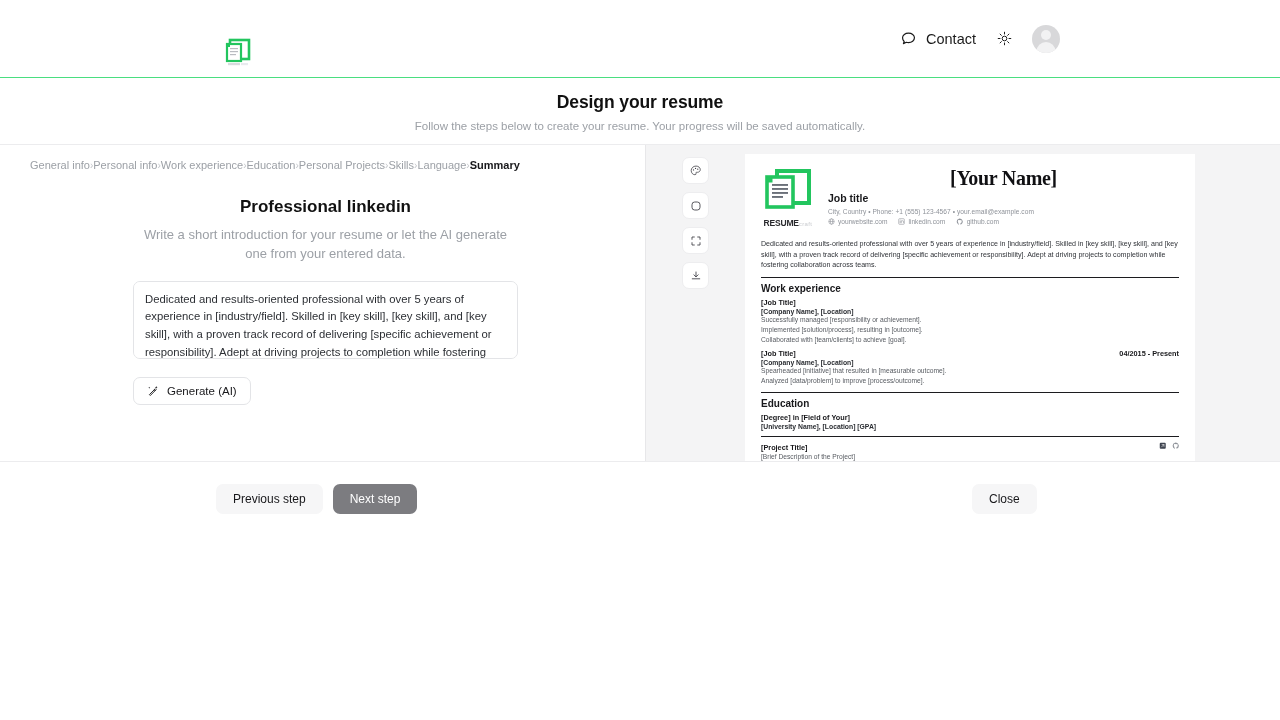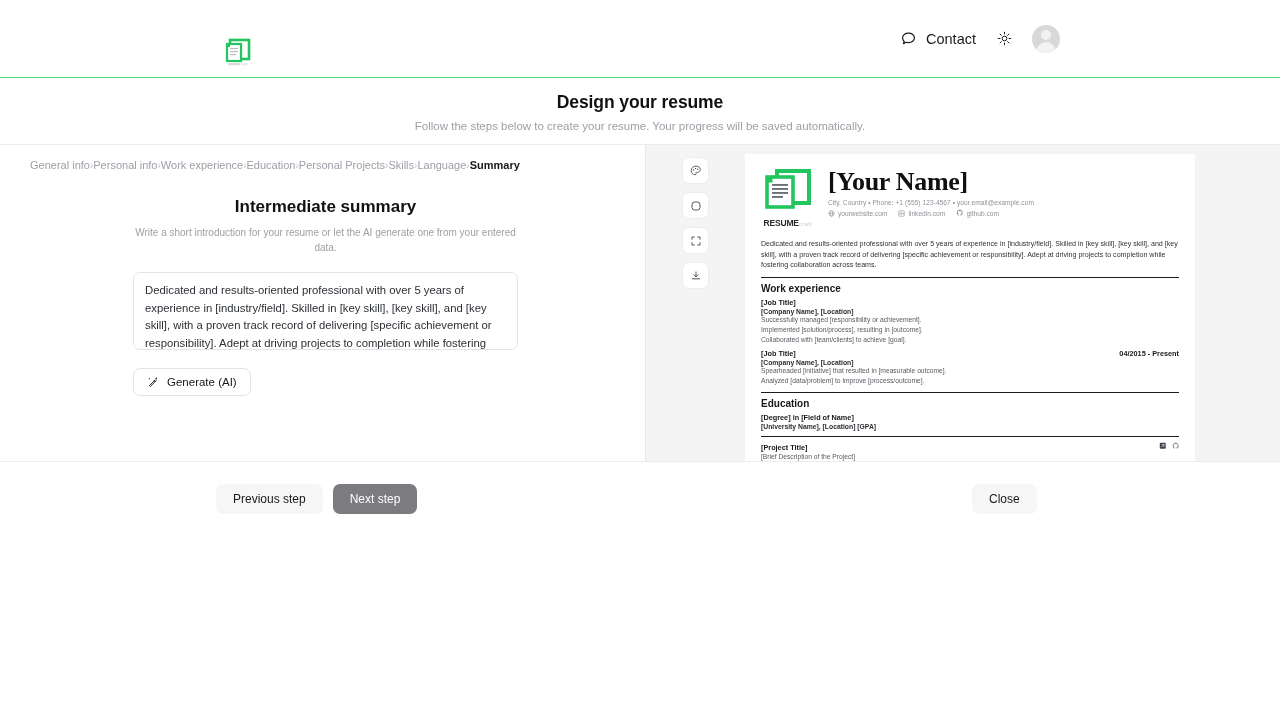--- a/index.html
+++ b/index.html
@@ -59,21 +59,21 @@
 
   
   .form-col { width: 645px; flex: 0 0 645px; padding: 14px 24px 0 30px; background: #fff; }
   .breadcrumb { display: flex; align-items: center; gap: 0; font-size: 11px; color: #9ca0a6; flex-wrap: wrap; }
   .crumb { cursor: pointer; white-space: nowrap; }
   .crumb.active { color: #18181b; font-weight: bold; }
   .crumb-sep { color: #c3c6ca; font-size: 10px; }
 
   .form-inner { width: 385px; margin: 26px auto 0; text-align: center; }
   .form-title { font-size: 17px; font-weight: bold; color: #111; }
-  .form-desc { font-size: 10px; color: #9ca0a6; margin-top: 9px; line-height: 1.45; }
+  .form-desc { font-size: 13px; color: #9ca0a6; margin-top: 9px; line-height: 1.45; }
   .summary-area {
     width: 385px; height: 78px; margin-top: 17px;
     border: 1px solid #e3e4e7; border-radius: 7px;
     padding: 9px 11px; resize: none;
     font-family: "Liberation Sans", sans-serif;
     font-size: 11.3px; line-height: 1.56; color: #2c2f34;
     text-align: left; background: #fff; outline: none;
   }
   .gen-btn {
     margin-top: 14px; display: inline-flex; align-items: center; gap: 8px;
@@ -100,21 +100,21 @@
   .resume-sheet {
     width: 450px; background: #fff; padding: 14px 16px 0 16px;
     height: 100%; overflow: hidden;
     font-family: "Liberation Sans", sans-serif;
   }
   .r-head { display: flex; gap: 13px; align-items: flex-start; }
   .r-logo { width: 54px; flex: 0 0 54px; }
   .r-logo-word { text-align: center; margin-top: 1px; line-height: 1; }
   .r-logo-word .big { font-size: 8.5px; font-weight: bold; color: #2a2a2e; letter-spacing: -0.2px; }
   .r-logo-word .small { font-size: 6px; color: #c9cbcf; letter-spacing: 0.4px; }
-  .r-name { font-family: "Liberation Serif", serif; font-size: 26px; font-weight: bold; letter-spacing: -0.3px; color: #101013; line-height: 1.05; }
+  .r-name { font-family: "Liberation Serif", serif; font-size: 20px; font-weight: bold; letter-spacing: -0.3px; color: #101013; line-height: 1.05; text-align: center; }
   .r-jobtitle { font-size: 10.5px; font-weight: bold; color: #18181b; margin-top: 3px; }
   .r-contact { font-size: 6.6px; color: #8e9299; margin-top: 4px; letter-spacing: 0.05px; }
   .r-links { display: flex; gap: 11px; margin-top: 3px; }
   .r-link { display: flex; align-items: center; gap: 3px; font-size: 6.6px; color: #8e9299; cursor: pointer; }
 
   .r-summary { font-size: 7.1px; color: #303338; line-height: 1.5; margin-top: 10px; }
   .r-rule { border-top: 1.5px solid #1c1c1f; margin: 6px 0 5px; }
   .r-section-title { font-size: 10px; font-weight: bold; color: #18181b; margin-bottom: 4px; }
 
   .r-entry { margin-bottom: 4px; }
@@ -223,21 +223,21 @@
           <span class="crumb">Personal Projects</span>
           <span class="crumb-sep">›</span>
           <span class="crumb">Skills</span>
           <span class="crumb-sep">›</span>
           <span class="crumb">Language</span>
           <span class="crumb-sep">›</span>
           <span class="crumb active">Summary</span>
         </div>
 
       <div class="form-inner">
-        <div class="form-title">Intermediate summary</div>
+        <div class="form-title">Professional linkedin</div>
         <div class="form-desc">Write a short introduction for your resume or let the AI generate one from your entered data.</div>
         <textarea class="summary-area" placeholder="Write your professional summary..." style="">Dedicated and results-oriented professional with over 5 years of experience in [industry/field]. Skilled in [key skill], [key skill], and [key skill], with a proven track record of delivering [specific achievement or responsibility]. Adept at driving projects to completion while fostering collaboration across teams.</textarea>
         <div style="text-align:left;">
           <button class="gen-btn">
             <span>
               <svg viewBox="0 0 16 16" width="12" height="12">
                 <path d="M3.2 12.8 11 5l1.2 1.2L4.4 14z" fill="none" stroke="#18181b" stroke-width="1.2"></path>
                 <path d="M9.6 6.4 11.2 8" stroke="#18181b" stroke-width="1.2"></path>
                 <path d="M12.3 1.2l.5 1.4 1.4.5-1.4.5-.5 1.4-.5-1.4-1.4-.5 1.4-.5z" fill="#18181b"></path>
                 <path d="M3 2.2l.35 1 1 .35-1 .35-.35 1-.35-1-1-.35 1-.35z" fill="#18181b"></path>
@@ -298,20 +298,21 @@
               <rect x="11" y="28" width="11" height="1.9" fill="#6b7079"></rect>
               <rect x="6" y="9" width="5.5" height="5.5" fill="#22c55e"></rect>
             </svg>
             <div class="r-logo-word">
               <span class="big">RESUME</span><span class="small">craft</span>
             </div>
           </div>
 
           <div style="flex:1 1 auto; min-width:0;">
             <div class="r-name">[Your Name]</div>
+            <div class="r-jobtitle">Job title</div>
             <div class="r-contact">City, Country • Phone: +1 (555) 123-4567 • your.email@example.com</div>
             <div class="r-links" id="resume-links">
                 <div class="r-link">
                   <span>
                     <svg viewBox="0 0 16 16" width="7" height="7">
                       <circle cx="8" cy="8" r="6.2" stroke="#8e9299" stroke-width="1.3" fill="none"></circle>
                       <ellipse cx="8" cy="8" rx="2.7" ry="6.2" stroke="#8e9299" stroke-width="1.3" fill="none"></ellipse>
                       <line x1="1.8" y1="8" x2="14.2" y2="8" stroke="#8e9299" stroke-width="1.3" fill="none"></line>
                     </svg>
                   </span>
@@ -362,21 +363,21 @@
               <div class="r-entry-sub">[Company Name], [Location]</div>
               <div class="r-bullet">Spearheaded [initiative] that resulted in [measurable outcome].</div>
               <div class="r-bullet">Analyzed [data/problem] to improve [process/outcome].</div>
             </div>
           </div>
 
         <div class="r-rule"></div>
         <div class="r-section-title">Education</div>
         <div id="edu-list">
             <div class="r-entry">
-              <div class="r-entry-title">[Degree] in [Field of Name]</div>
+              <div class="r-entry-title">[Degree] in [Field of Your]</div>
               <div class="r-entry-sub">[University Name], [Location] [GPA]</div>
             </div>
           </div>
 
         <div class="r-rule"></div>
         <div id="proj-list">
             <div class="r-entry">
               <div class="r-entry-row">
                 <div class="r-entry-title">[Project Title]</div>
                 <div class="r-proj-icons">

